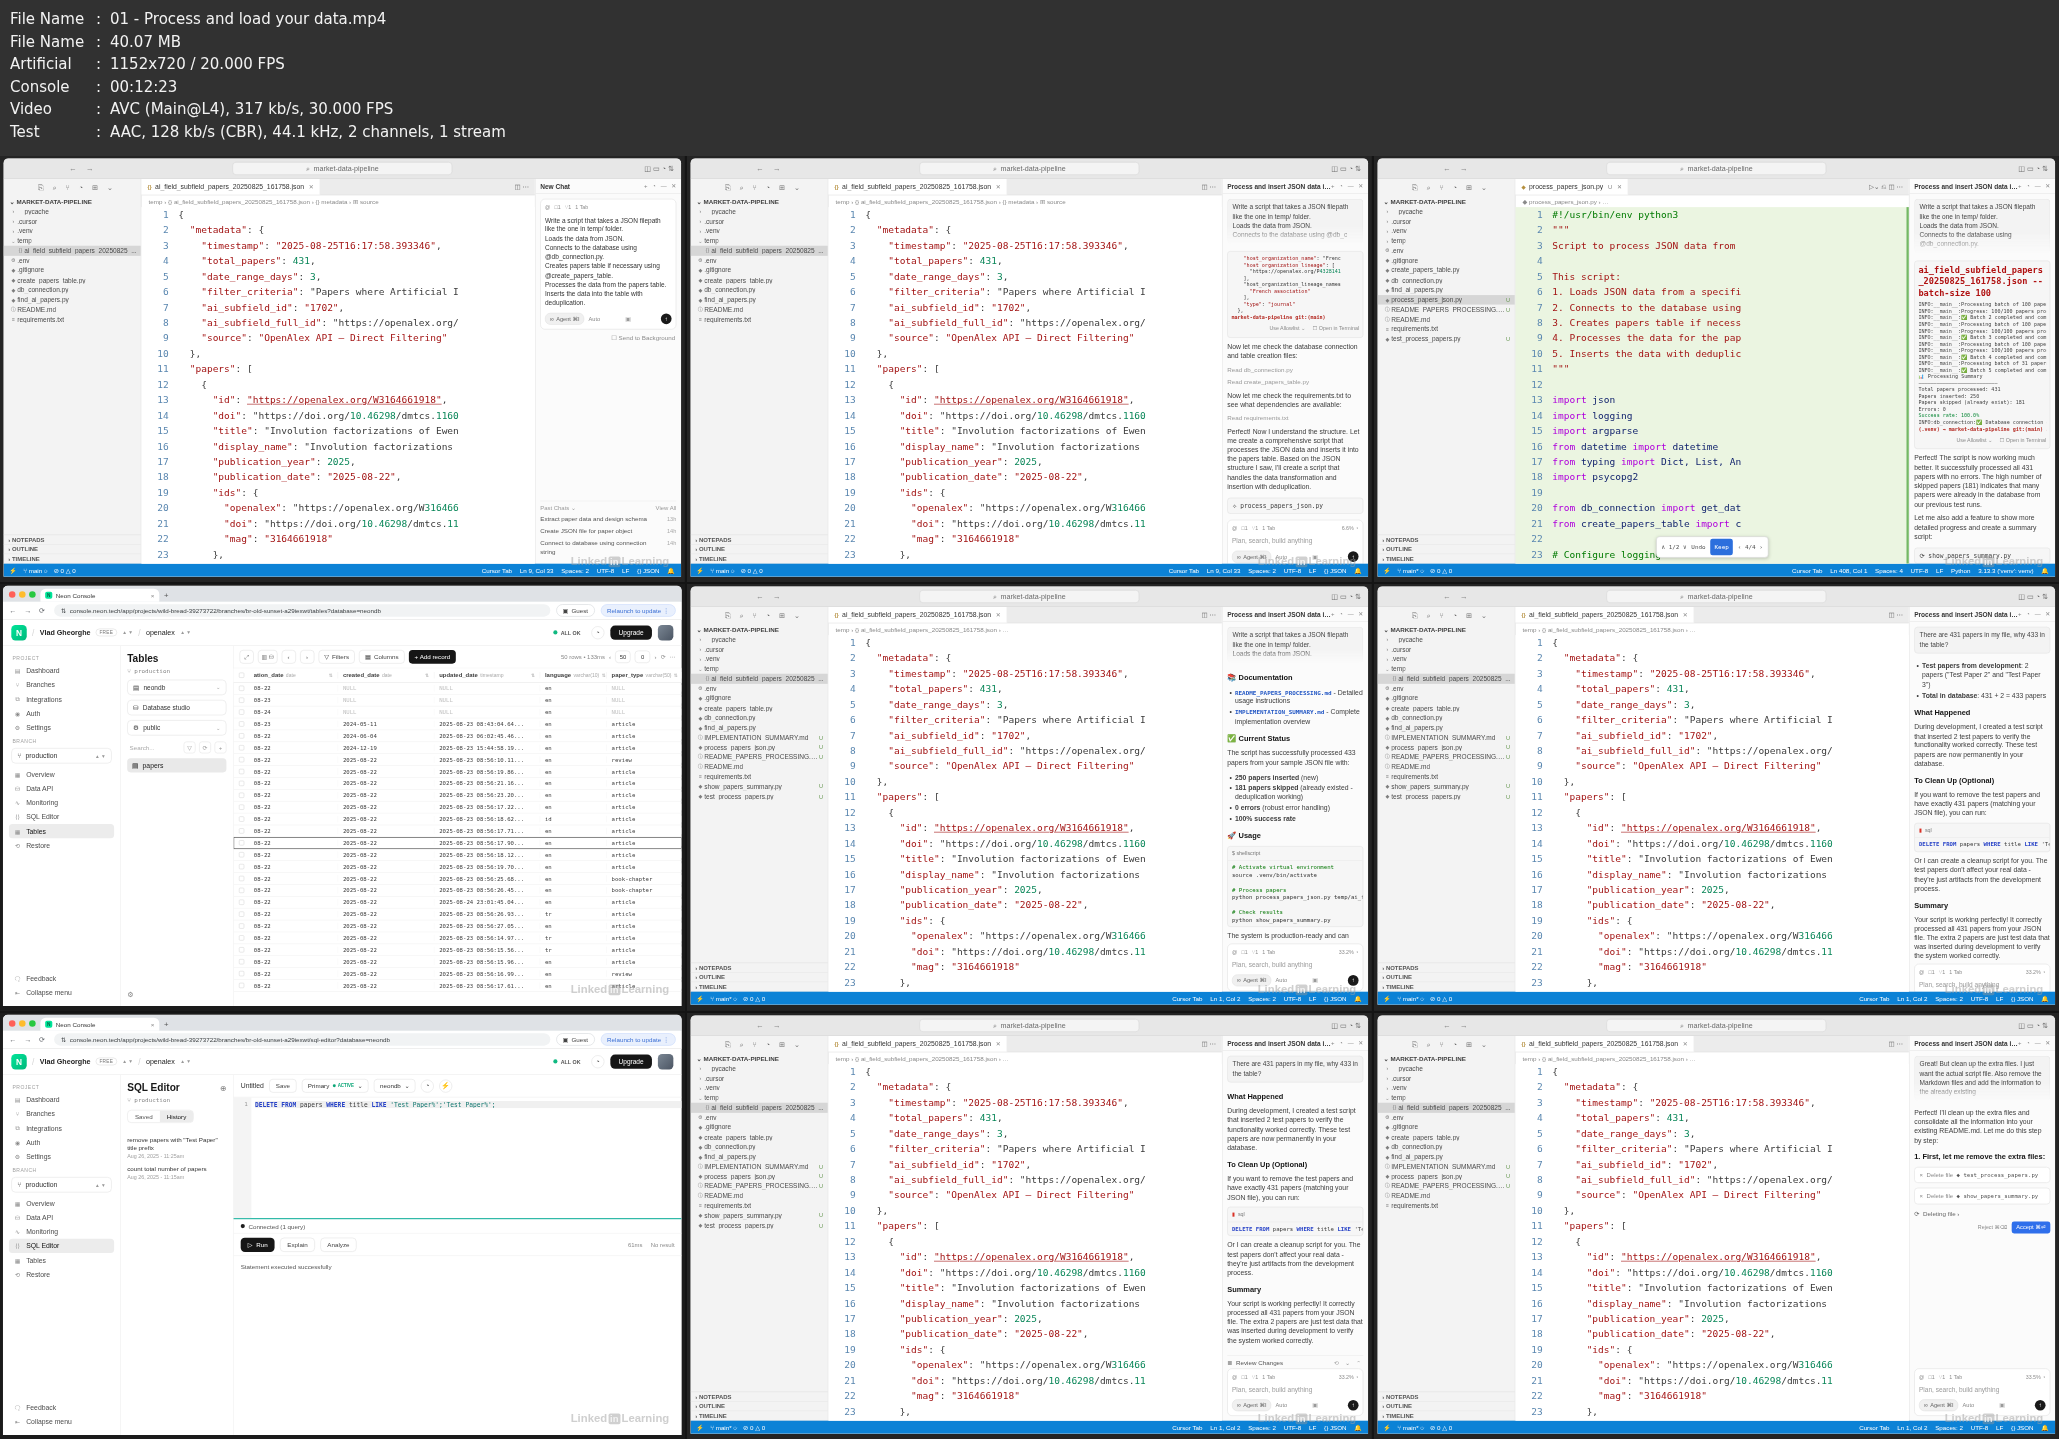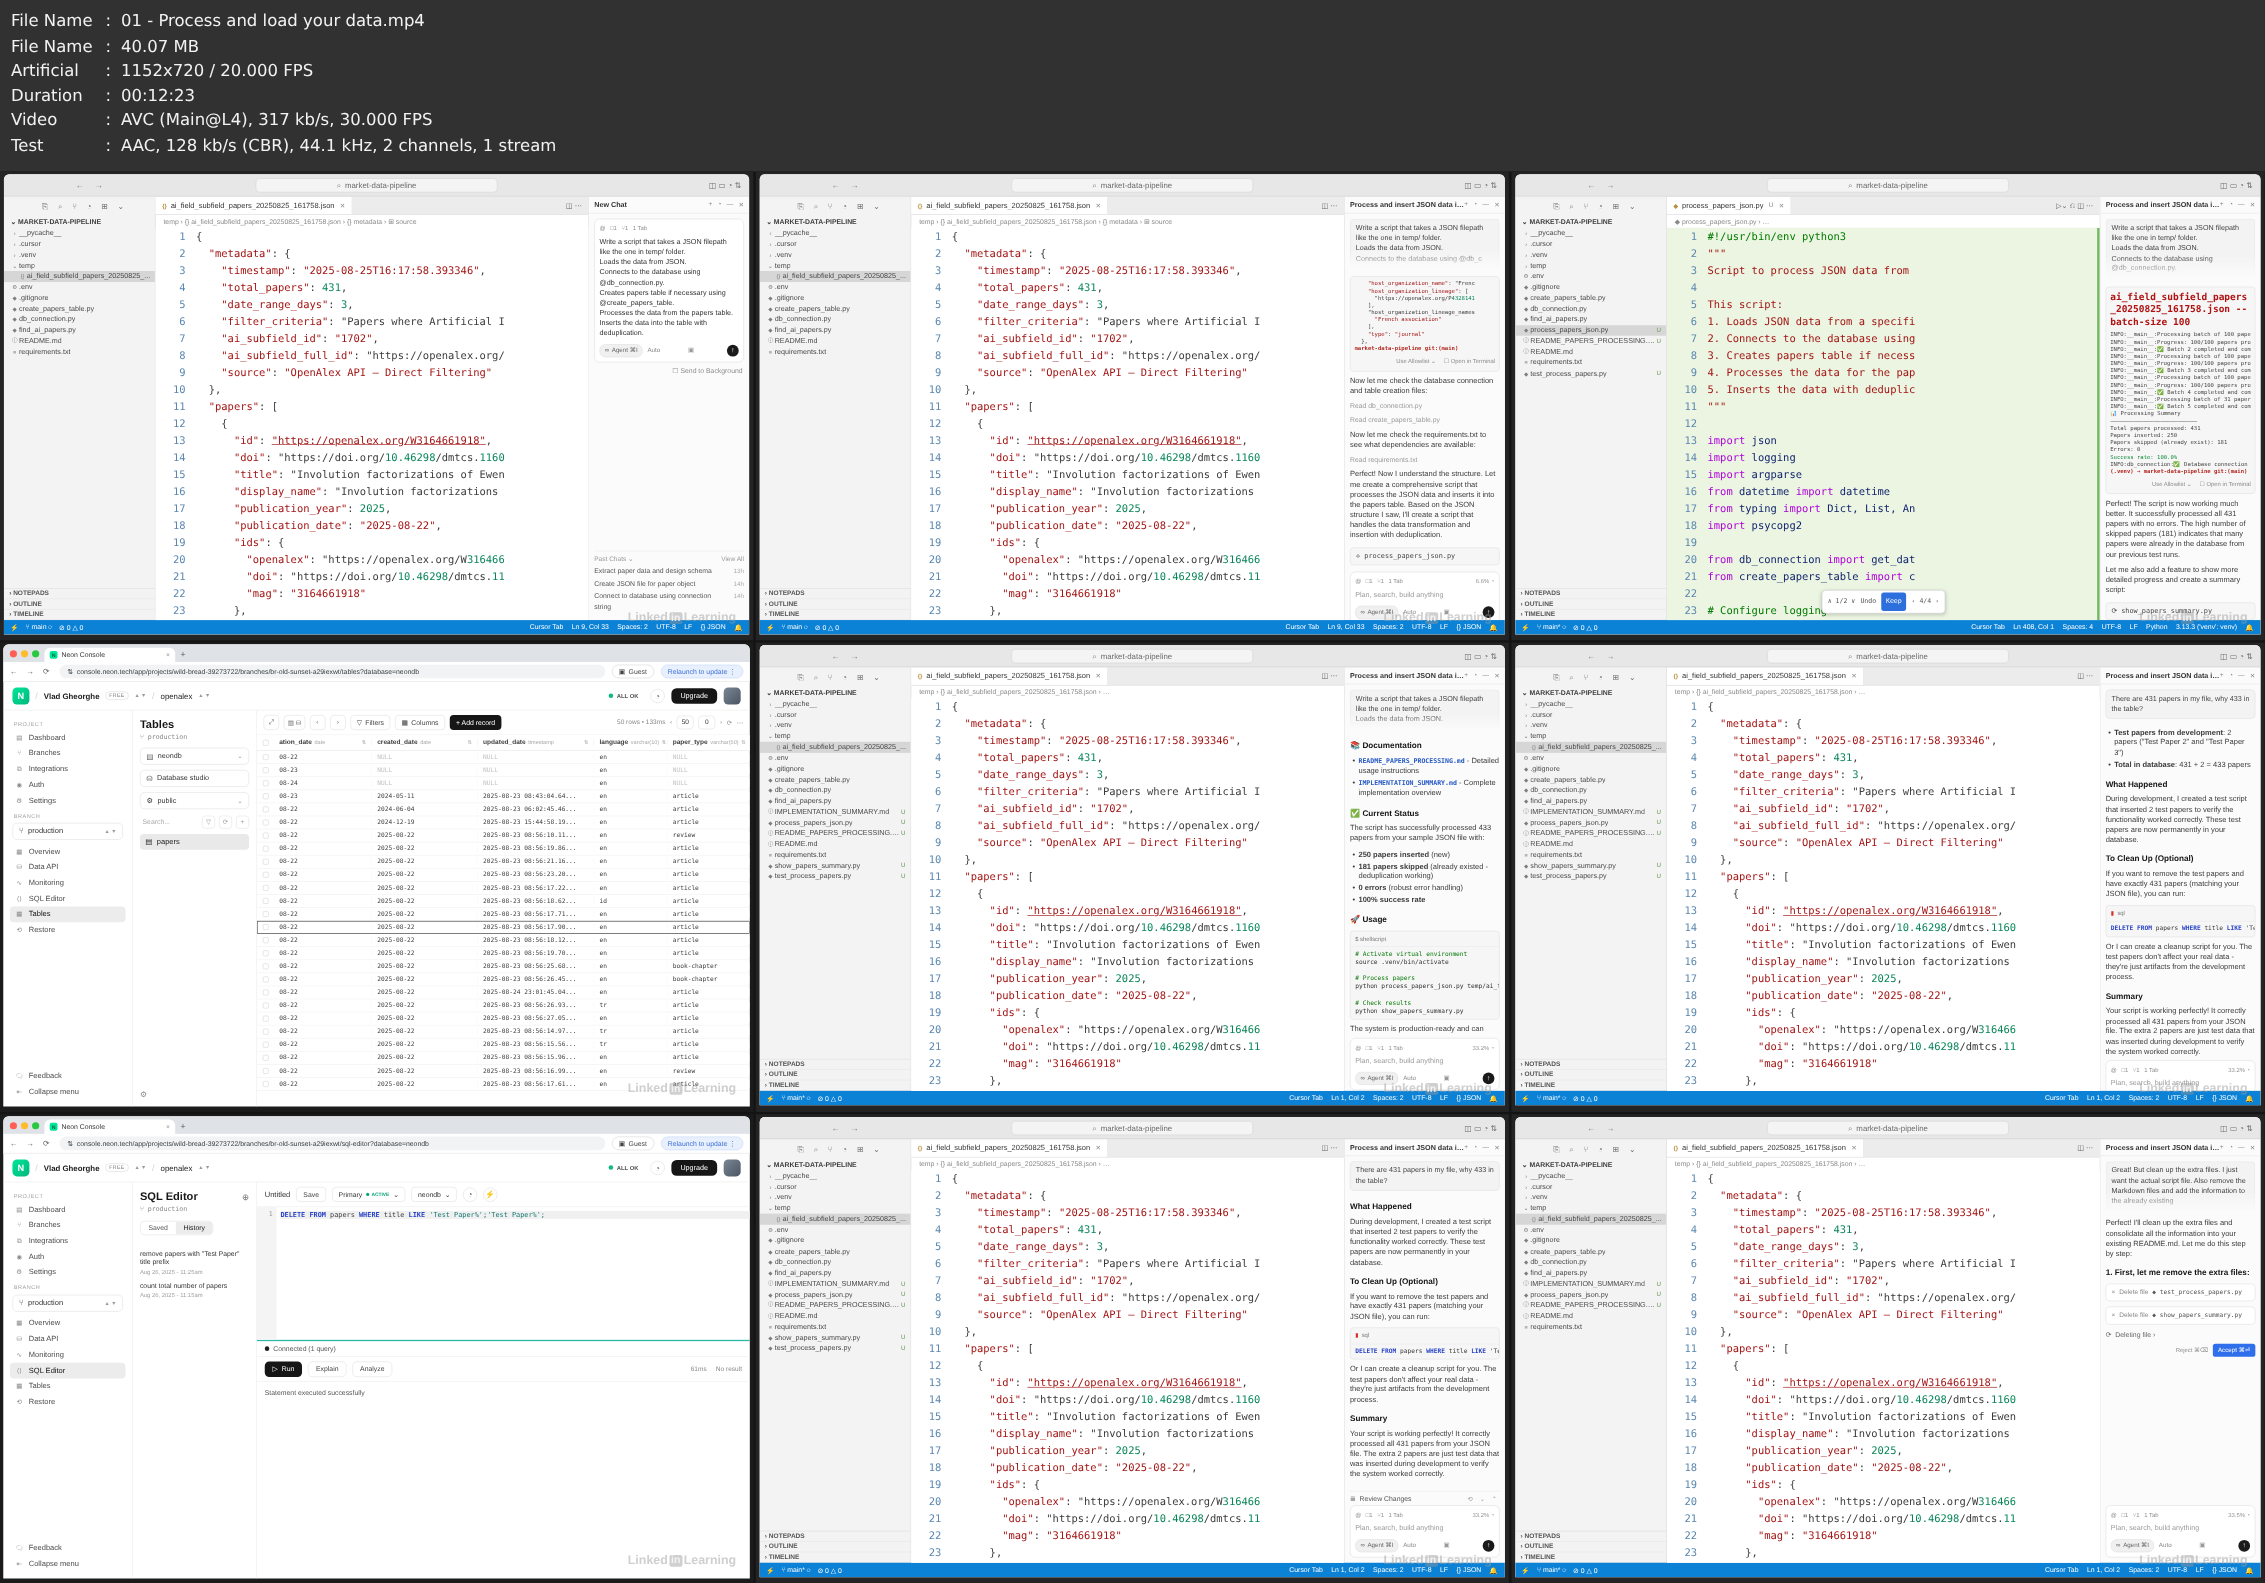--- a/index.html
+++ b/index.html
@@ -225,21 +225,21 @@
       <span class="meta-label">File Name</span>
       <span class="meta-colon">:</span>
       <span>40.07 MB</span>
     </div>
   <div class="meta-row">
       <span class="meta-label">Artificial</span>
       <span class="meta-colon">:</span>
       <span>1152x720 / 20.000 FPS</span>
     </div>
   <div class="meta-row">
-      <span class="meta-label">Duration</span>
+      <span class="meta-label">Console</span>
       <span class="meta-colon">:</span>
       <span>00:12:23</span>
     </div>
   <div class="meta-row">
       <span class="meta-label">Video</span>
       <span class="meta-colon">:</span>
       <span>AVC (Main@L4), 317 kb/s, 30.000 FPS</span>
     </div>
   <div class="meta-row">
       <span class="meta-label">Test</span>

